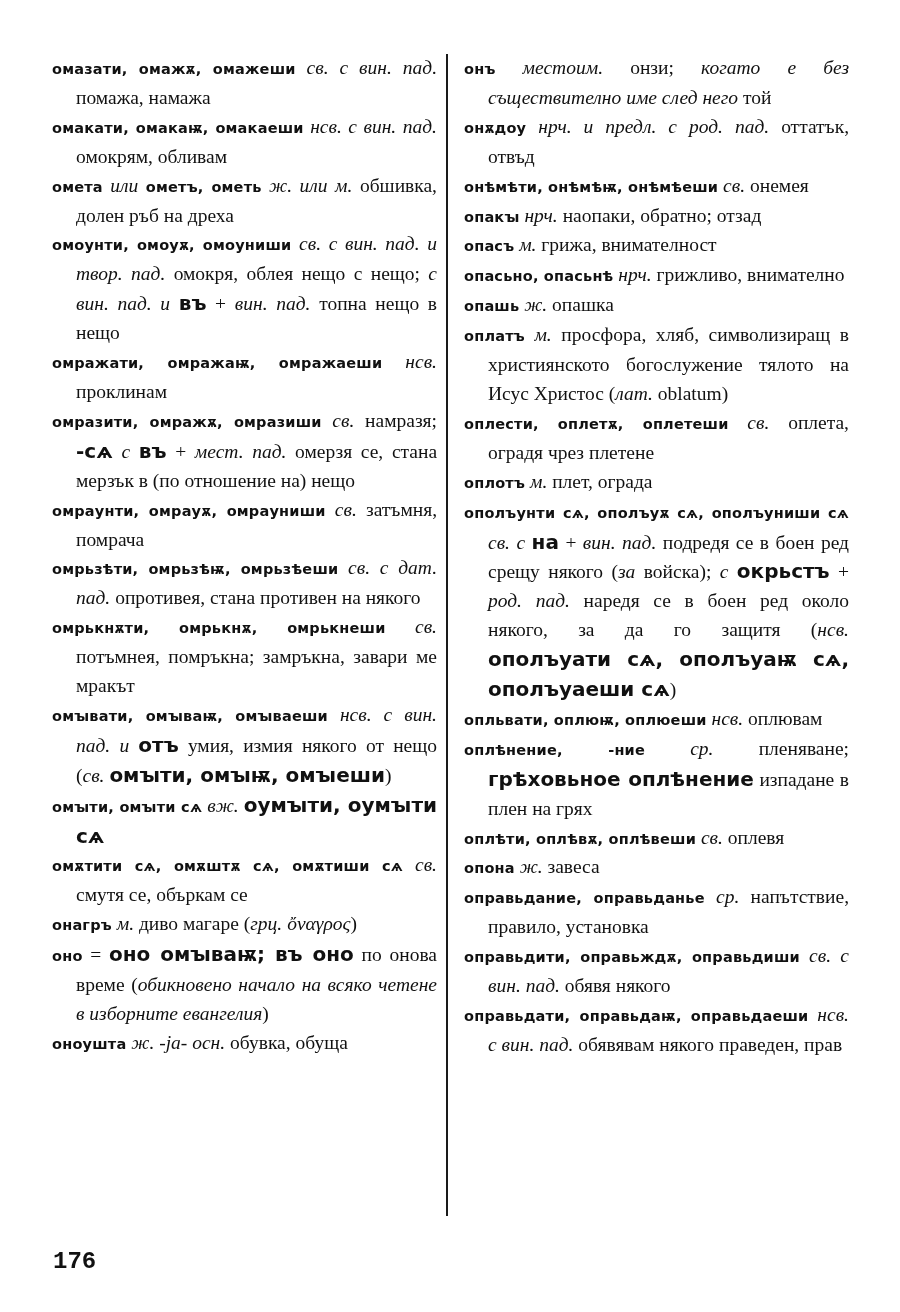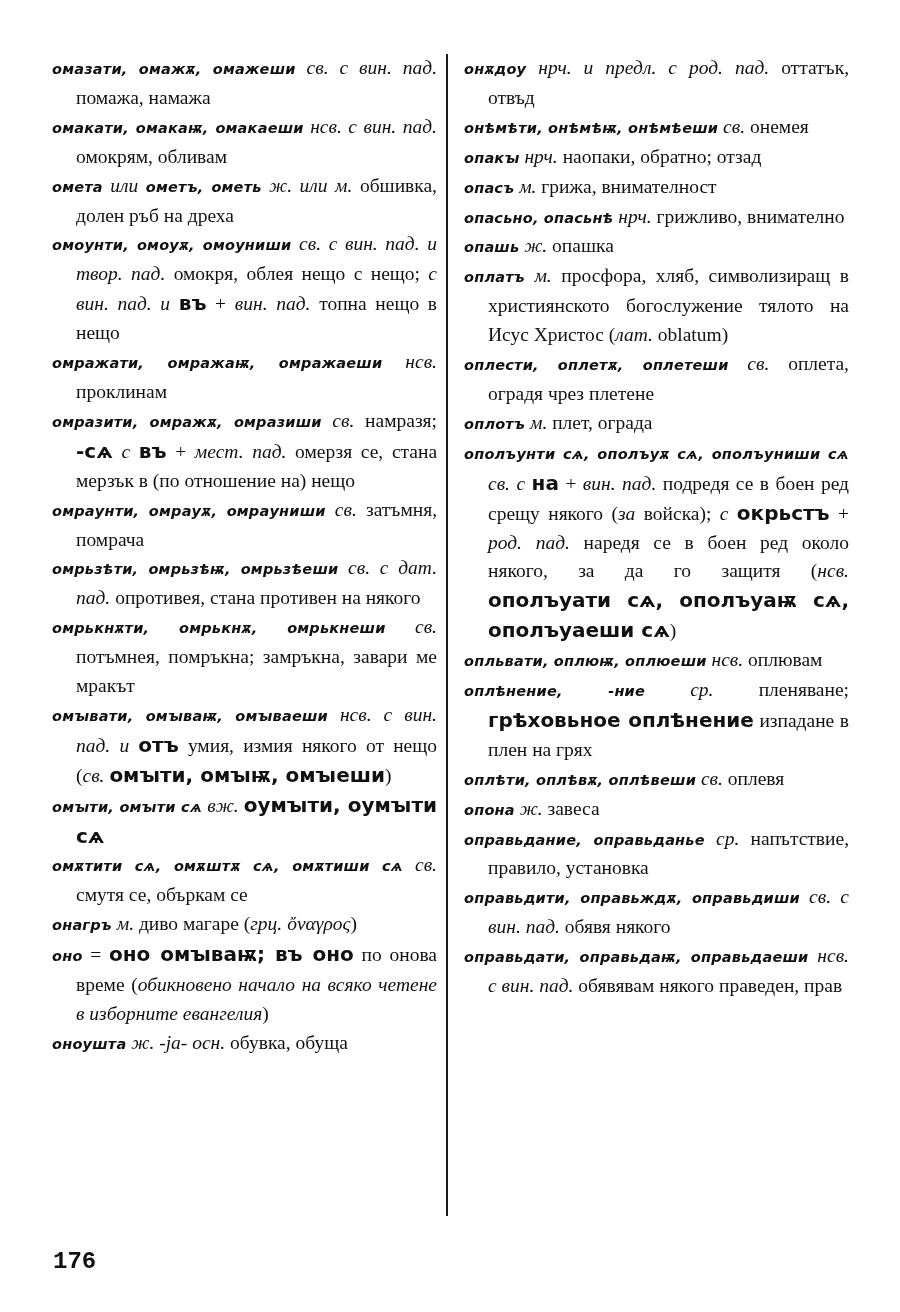--- a/index.html
+++ b/index.html
@@ -5,21 +5,21 @@
   html, body { margin: 0; padding: 0; background: #ffffff; }
   body { width: 900px; height: 1312px; position: relative; overflow: hidden;
          font-family: "Liberation Serif", "DejaVu Serif", serif; color: #111; }
   .page { position: absolute; left: 0; top: 0; width: 900px; height: 1312px; }
   .col { position: absolute; top: 54px; }
   .col.left { left: 52px; width: 385px; }
   .col.right { left: 464px; width: 385px; }
   .rule { position: absolute; left: 446px; top: 54px; width: 2px; height: 1162px; background: #1a1a1a; }
   .entry { margin: 0; font-size: 19.5px; line-height: 28.9px; text-align: justify;
            padding-left: 24px; text-indent: -24px; }
-  .hw { font-family: "DejaVu Sans", sans-serif; font-weight: bold; font-size: 14.5px; letter-spacing: 0.2px; font-style: italic; }
+  .hw { font-family: "DejaVu Sans", sans-serif; font-weight: bold; font-size: 14.5px; letter-spacing: 0.2px; }
   .ab { font-style: italic; }
   .ocs { font-family: "DejaVu Sans", sans-serif; font-weight: bold; font-size: 20px; }
   .page-number { position: absolute; left: 53px; top: 1248px; font-size: 24px; font-weight: bold;
                  font-family: Liberation Mono, monospace; }
 </style>
 </head>
 <body>
 
 <div class="page">
 
@@ -52,20 +52,21 @@
     <p class="entry"><span class="hw">онагръ</span> <span class="ab">м.</span> <span>диво магаре (</span><span class="ab">грц.</span> <span class="ab">ὄναγρος</span><span>)</span></p>
 
     <p class="entry"><span class="hw">оно</span> <span>=</span> <span class="ocs">оно омꙑваѭ; въ оно</span> <span>по онова време (</span><span class="ab">обикновено начало на всяко четене в изборните евангелия</span><span>)</span></p>
 
     <p class="entry"><span class="hw">оноушта</span> <span class="ab">ж. -ja- осн.</span> <span>обувка, обуща</span></p>
   </div>
 
   <div class="rule"></div>
 
   <div class="col right">
+    <p class="entry"><span class="hw">онъ</span> <span class="ab">местоим.</span> <span>онзи;</span> <span class="ab">когато е без съществително име след него</span> <span>той</span></p>
 
     <p class="entry"><span class="hw">онѫдоу</span> <span class="ab">нрч. и предл. с род. пад.</span> <span>оттатък, отвъд</span></p>
 
     <p class="entry"><span class="hw">онѣмѣти, онѣмѣѭ, онѣмѣеши</span> <span class="ab">св.</span> <span>онемея</span></p>
 
     <p class="entry"><span class="hw">опакꙑ</span> <span class="ab">нрч.</span> <span>наопаки, обратно; отзад</span></p>
 
     <p class="entry"><span class="hw">опасъ</span> <span class="ab">м.</span> <span>грижа, внимателност</span></p>
 
     <p class="entry"><span class="hw">опасьно, опасьнѣ</span> <span class="ab">нрч.</span> <span>грижливо, внимателно</span></p>

